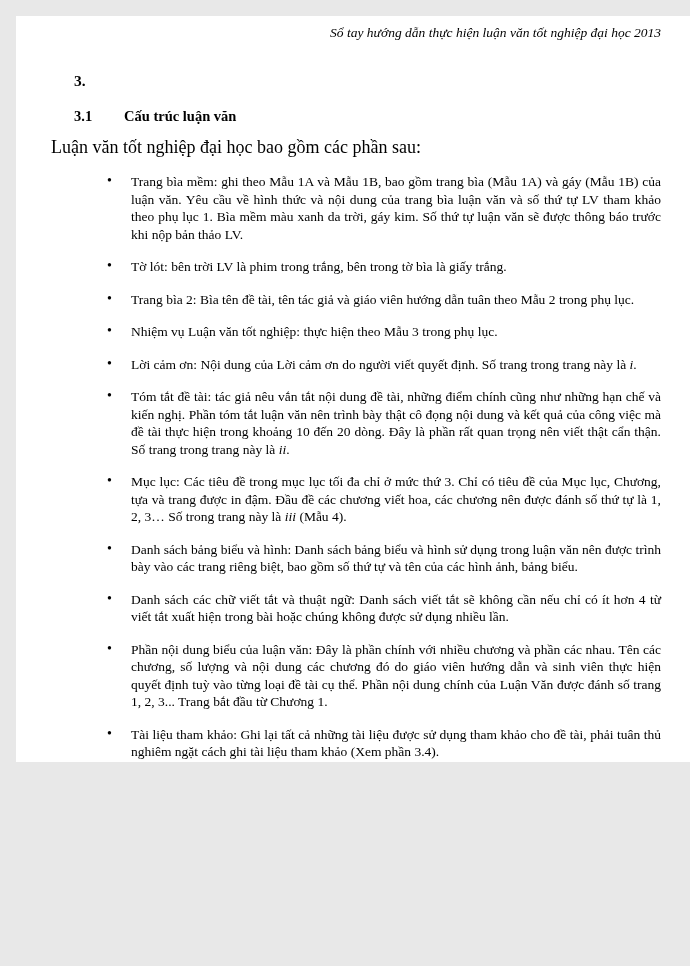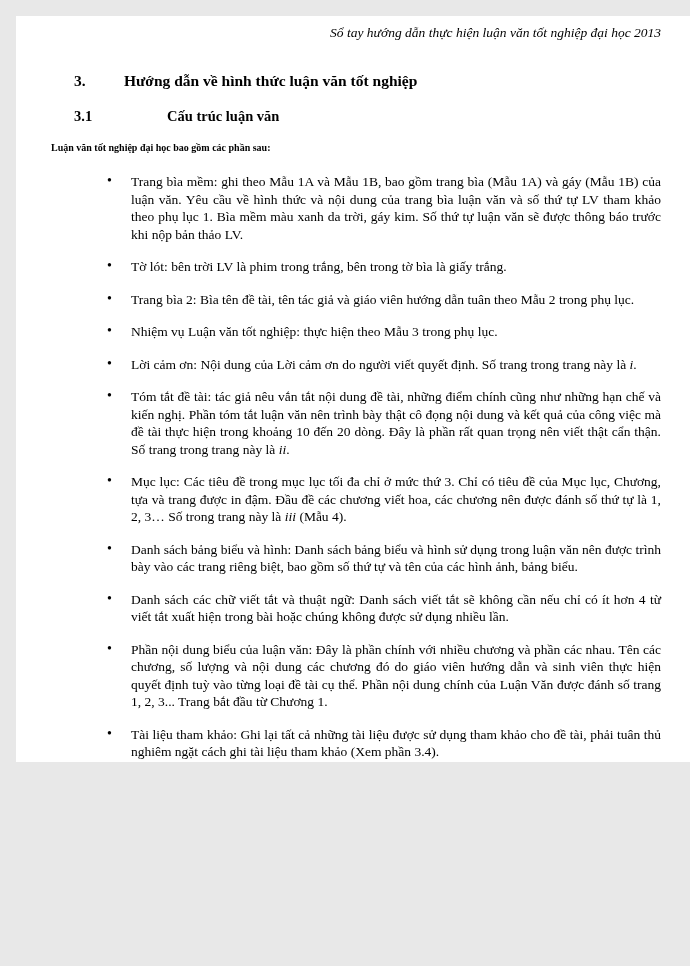--- a/index.html
+++ b/index.html
@@ -30,28 +30,26 @@
     font-size: 15.5px;
     line-height: 20px;
   }
   .section-heading .num { width: 50px; flex: none; }
   .subsection-heading {
     display: flex;
     margin: 16px 0 0 23px;
     font-weight: bold;
     font-size: 14.5px;
     line-height: 19px;
-    gap: 43px;
   }
   .subsection-heading .num { width: 50px; flex: none; }
   .intro {
     margin: 13px 0 0 0;
-    font-size: 10px;
+    font-size: 18px;
     line-height: 17px;
-    font-weight: bold;
   }
   ul.bullets {
     list-style: none;
     margin: 17px 0 0 0;
     padding: 0;
   }
   ul.bullets li {
     position: relative;
     padding-left: 80px;
     margin-bottom: 15px;
@@ -81,21 +79,20 @@
 </style>
 </head>
 <body>
 
 <div class="page">
   <div class="content">
     <div class="running-header">Sổ tay hướng dẫn thực hiện luận văn tốt nghiệp đại học 2013</div>
 
     <div class="section-heading">
       <span class="num">3.</span>
-      <span class="title">Hướng dẫn về hình thức luận văn tốt nghiệp</span>
     </div>
 
     <div class="subsection-heading">
       <span class="num">3.1</span>
       <span class="title">Cấu trúc luận văn</span>
     </div>
 
     <p class="intro">Luận văn tốt nghiệp đại học bao gồm các phần sau:</p>
 
     <ul class="bullets">

